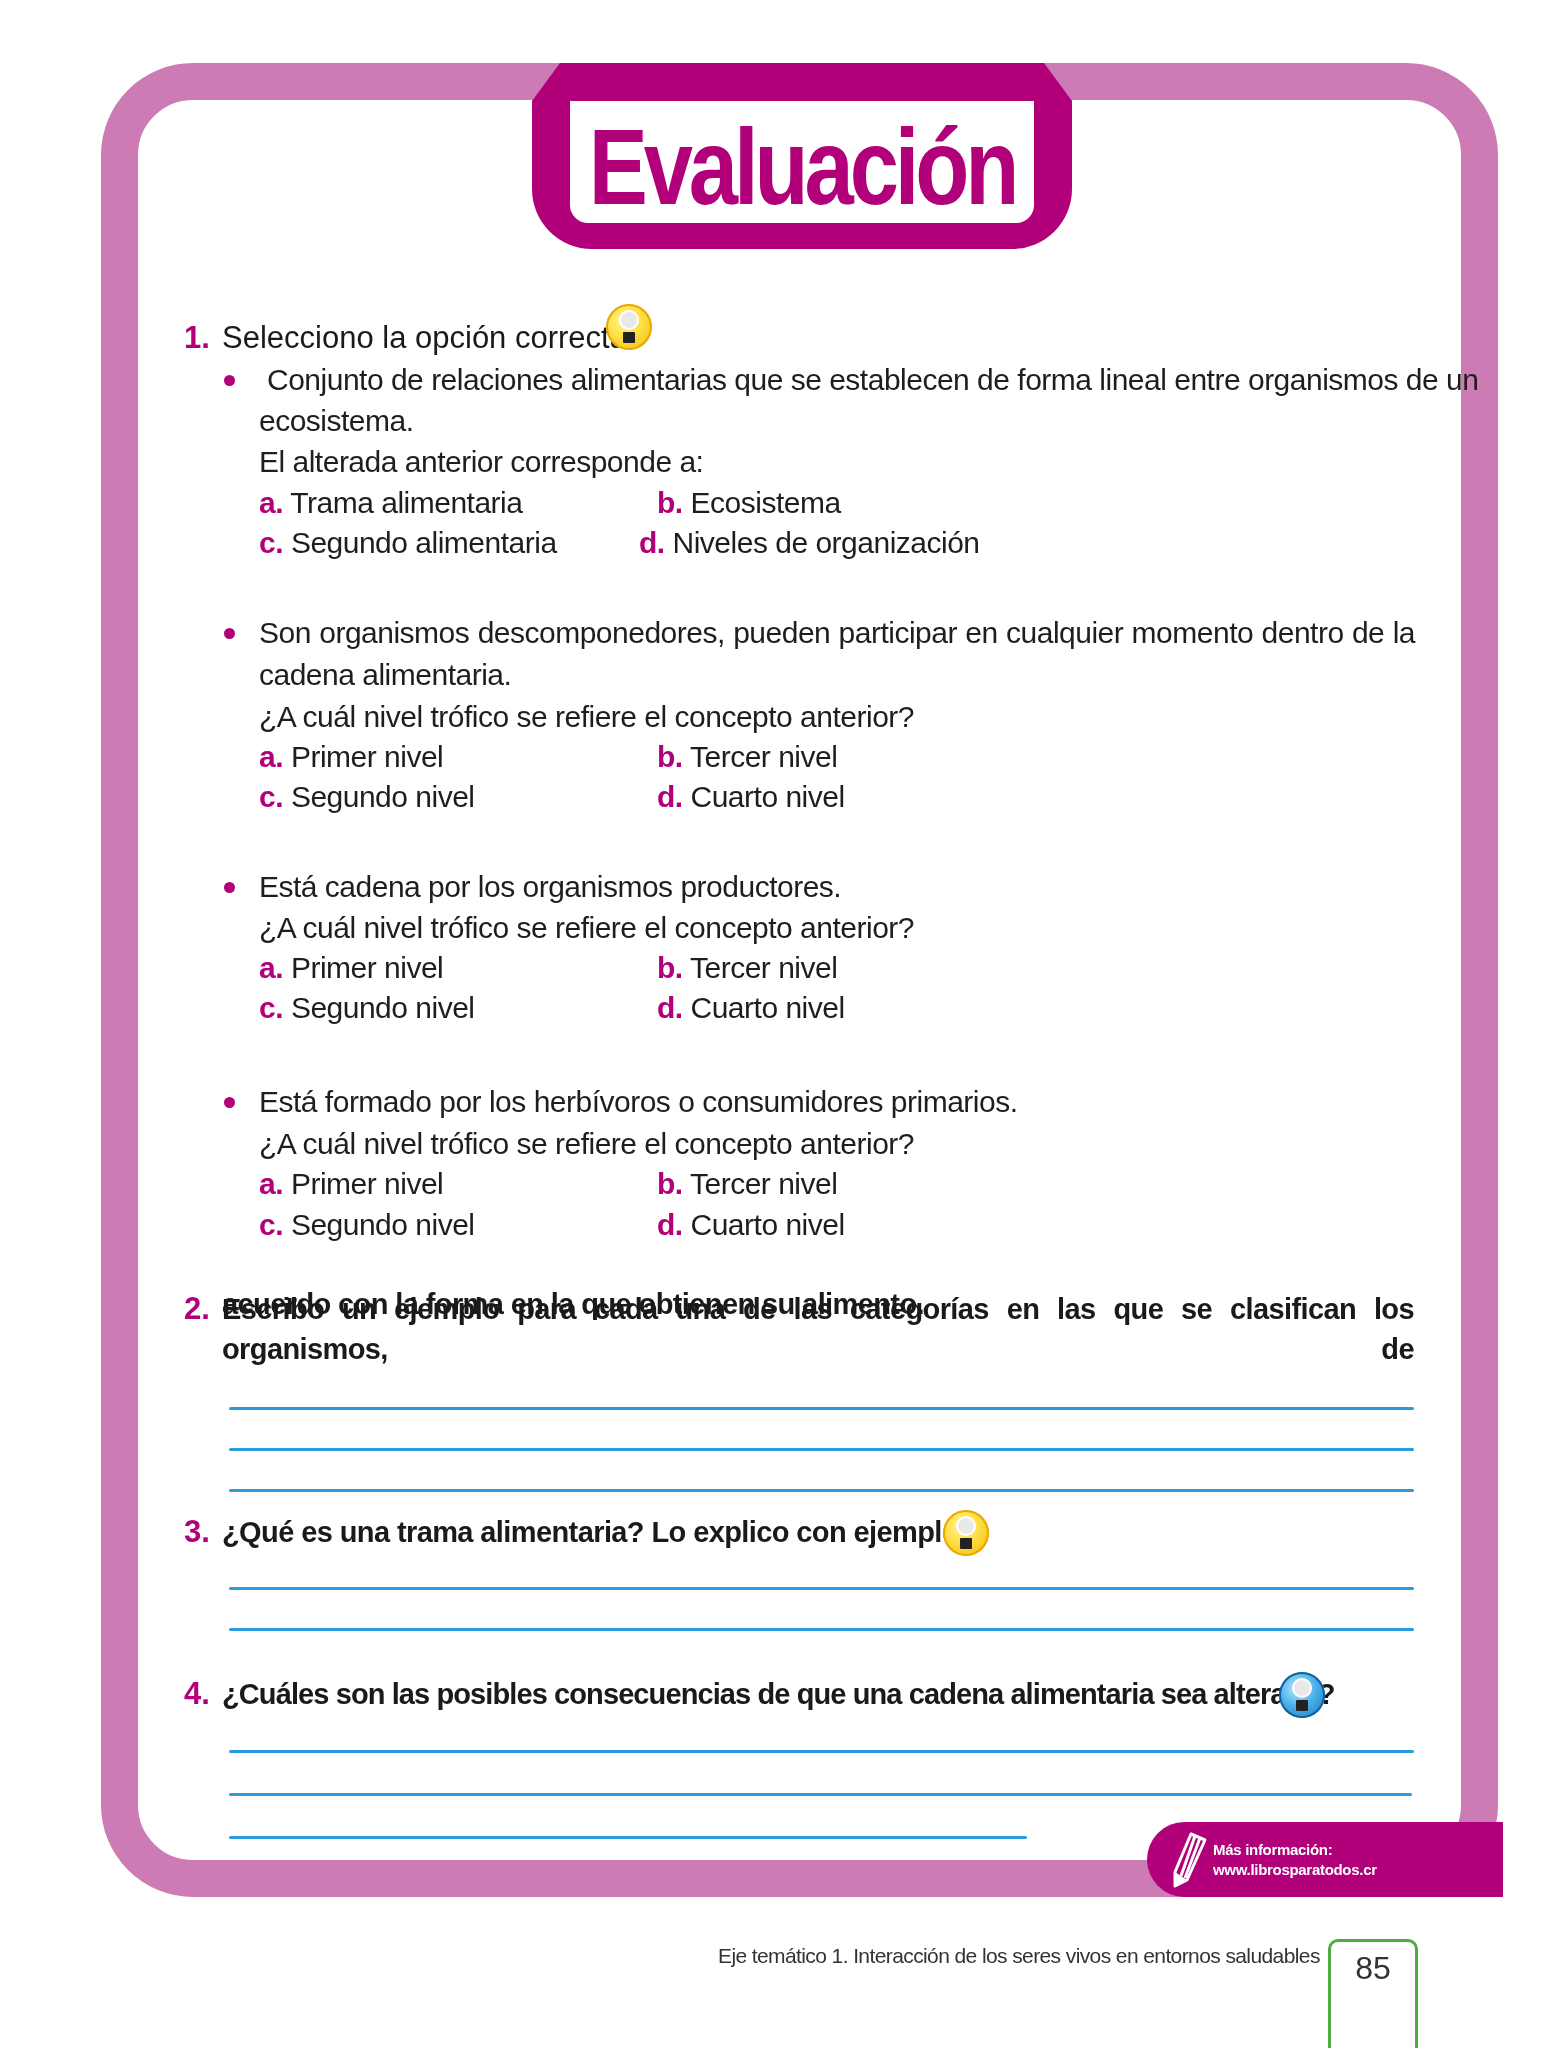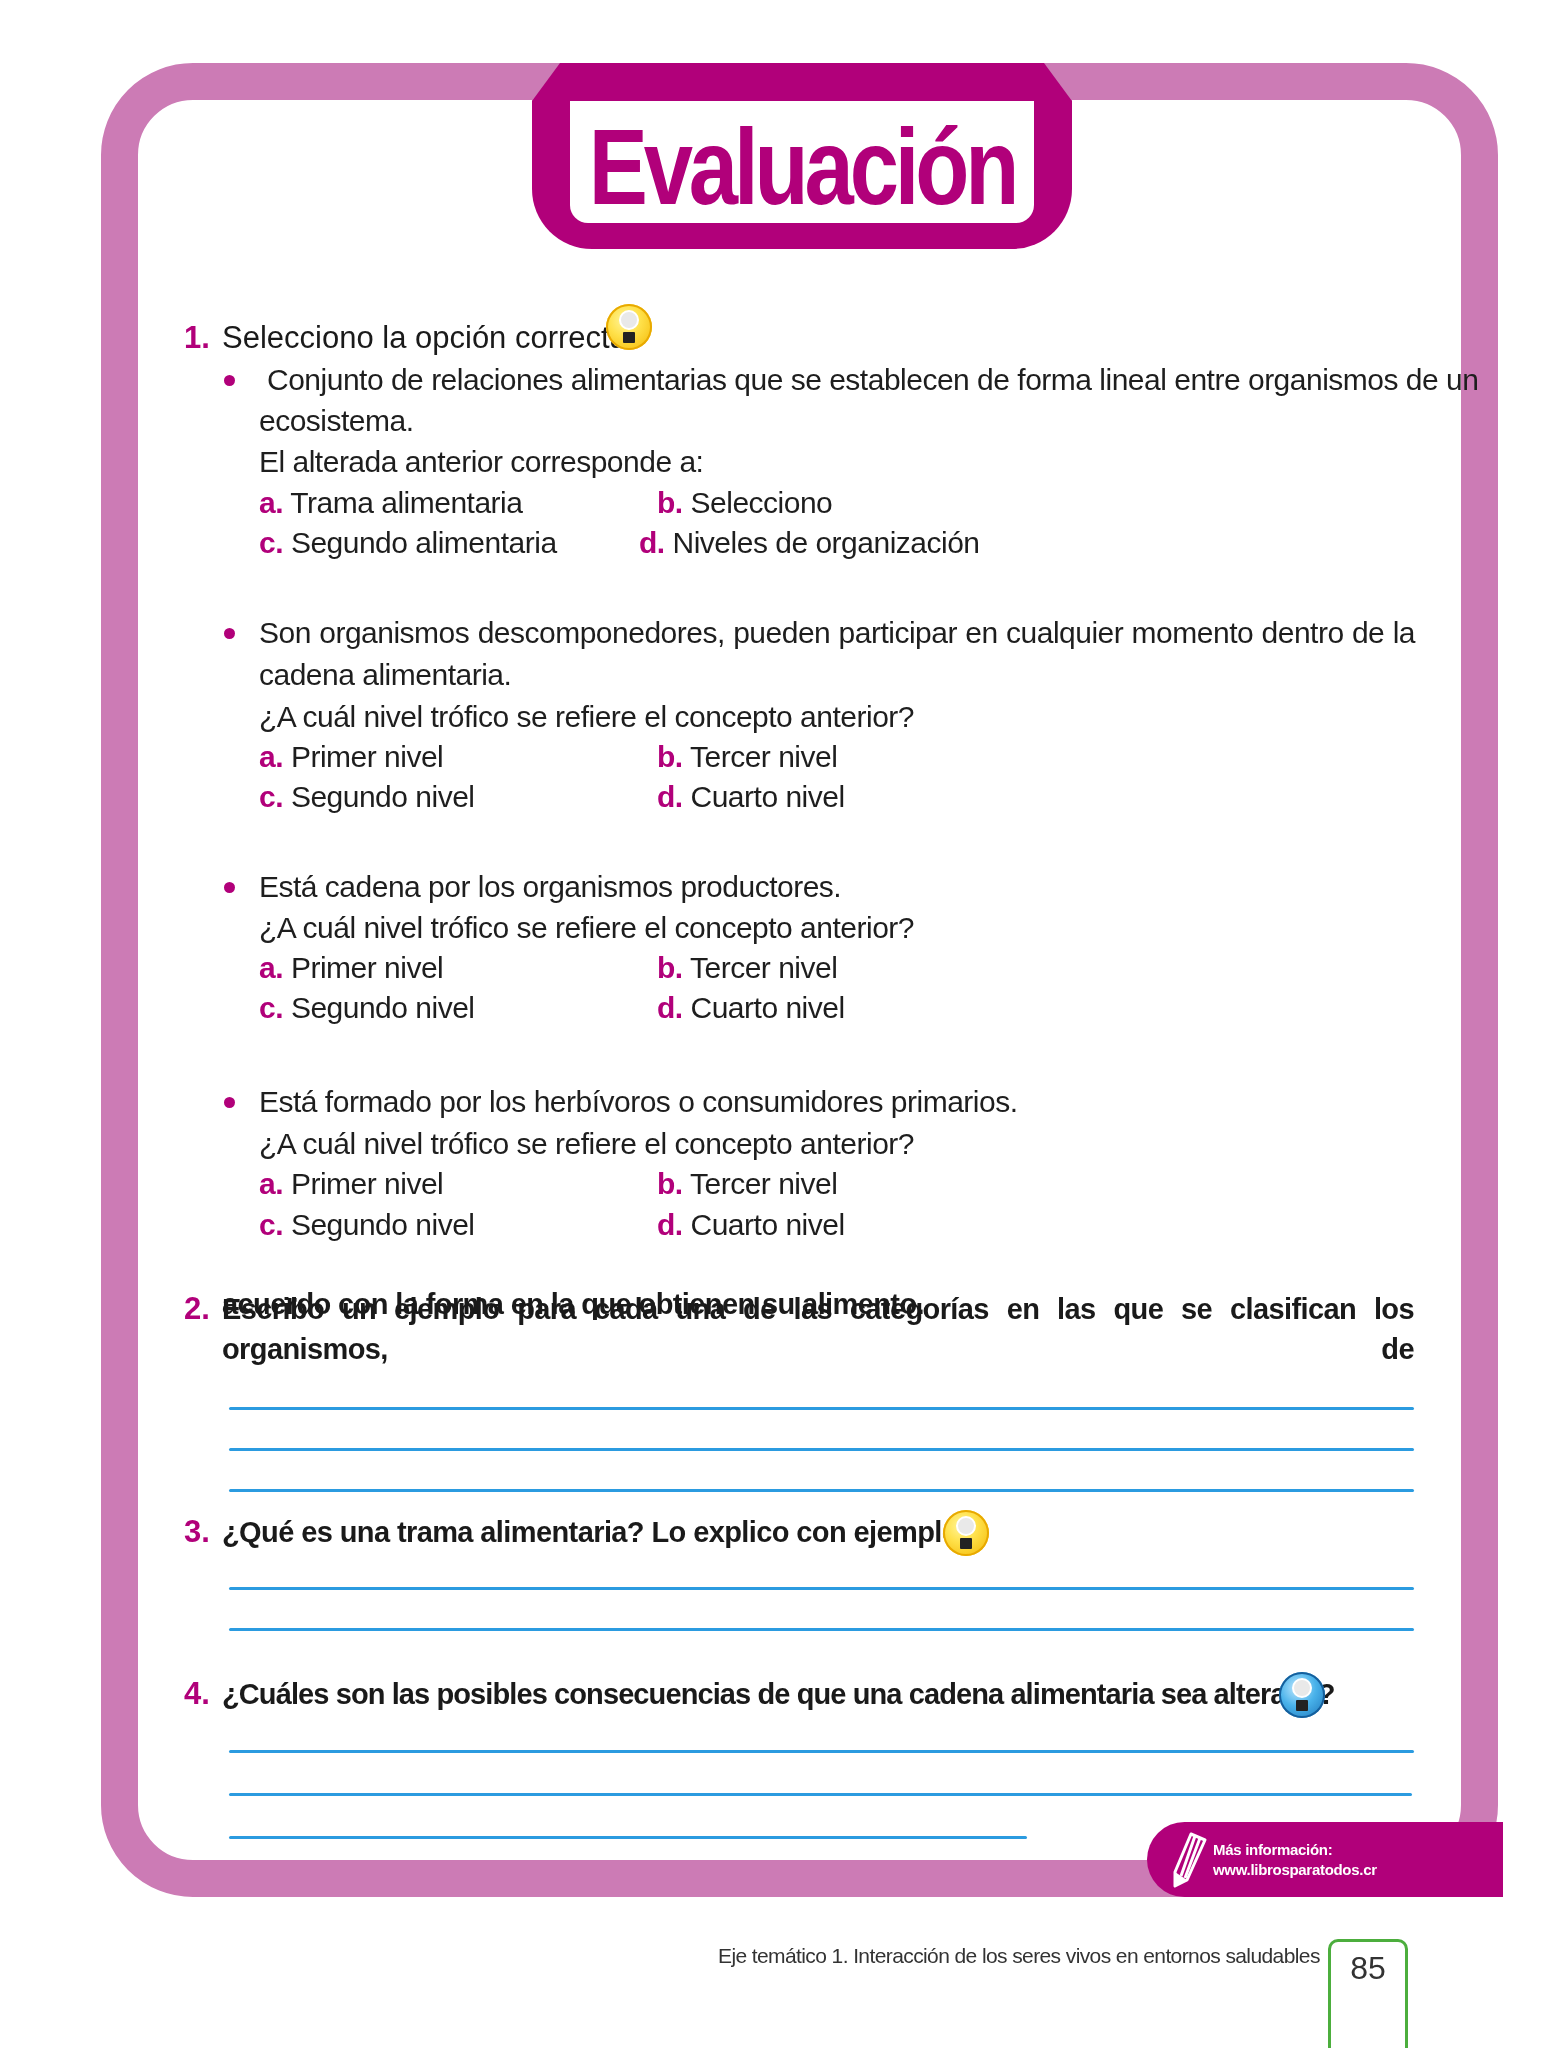--- a/index.html
+++ b/index.html
@@ -47,21 +47,21 @@
   
   .info-badge { position: absolute; left: 1147px; top: 1822px; width: 356px; height: 75px;
                 background: #b1007a; border-radius: 40px 0 0 40px; }
   .pencil-icon { position: absolute; left: 22px; top: 8px; width: 40px; height: 60px; }
   .info-text { position: absolute; left: 66px; top: 18px; color: #fff; font-weight: bold; font-size: 15px;
                line-height: 20px; letter-spacing: -0.3px; }
 
   
   .footer-text { position: absolute; left: 718px; top: 1942px; font-size: 21px; line-height: 28px;
                  color: #333; letter-spacing: -0.6px; white-space: nowrap; }
-  .page-box { position: absolute; left: 1328px; top: 1939px; width: 80px; height: 110px;
+  .page-box { position: absolute; left: 1328px; top: 1939px; width: 90px; height: 110px;
               border: 3px solid #4cae3d; border-bottom: none; border-radius: 10px 10px 0 0; box-sizing: border-box; }
   .page-num { position: absolute; left: 0; right: 0; top: 8px; text-align: center; font-size: 32px; color: #333; }
 </style>
 </head>
 <body>
 
 <div class="frame"></div>
 
 <div class="title-tab">
   <div class="title-inner"></div>
@@ -75,21 +75,21 @@
   <div class="bulb yellow" style="left:606px; top:304px;">
       <div class="glass"></div>
       <div class="base"></div>
     </div>
 
   <span class="bullet" style="left:224px; top:375px;"></span>
   <span class="line sub" style="left:259px; top:360px;margin-left:8px;">Conjunto de relaciones alimentarias que se establecen de forma lineal entre organismos de un</span>
   <span class="line sub" style="left:259px; top:401px;">ecosistema.</span>
   <span class="line sub" style="left:259px; top:442px;">El alterada anterior corresponde a:</span>
   <span class="line sub" style="left:259px; top:483px;"><span class="opt-letter">a.</span> <span>Trama alimentaria</span></span>
-  <span class="line sub" style="left:657px; top:483px;"><span class="opt-letter">b.</span> <span>Selecciono</span></span>
+  <span class="line sub" style="left:657px; top:483px;"><span class="opt-letter">b.</span> <span>Ecosistema</span></span>
   <span class="line sub" style="left:259px; top:523px;"><span class="opt-letter">c.</span> <span>Segundo alimentaria</span></span>
   <span class="line sub" style="left:639px; top:523px;"><span class="opt-letter">d.</span> <span>Niveles de organización</span></span>
 
   <span class="bullet" style="left:224px; top:628px;"></span>
   <span class="line sub justify" style="left:259px; top:613px;">Son organismos descomponedores, pueden participar en cualquier momento dentro de la</span>
   <span class="line sub" style="left:259px; top:655px;">cadena alimentaria.</span>
   <span class="line sub" style="left:259px; top:697px;">¿A cuál nivel trófico se refiere el concepto anterior?</span>
   <span class="line sub" style="left:259px; top:737px;"><span class="opt-letter">a.</span> <span>Primer nivel</span></span>
   <span class="line sub" style="left:657px; top:737px;"><span class="opt-letter">b.</span> <span>Tercer nivel</span></span>
   <span class="line sub" style="left:259px; top:777px;"><span class="opt-letter">c.</span> <span>Segundo nivel</span></span>

